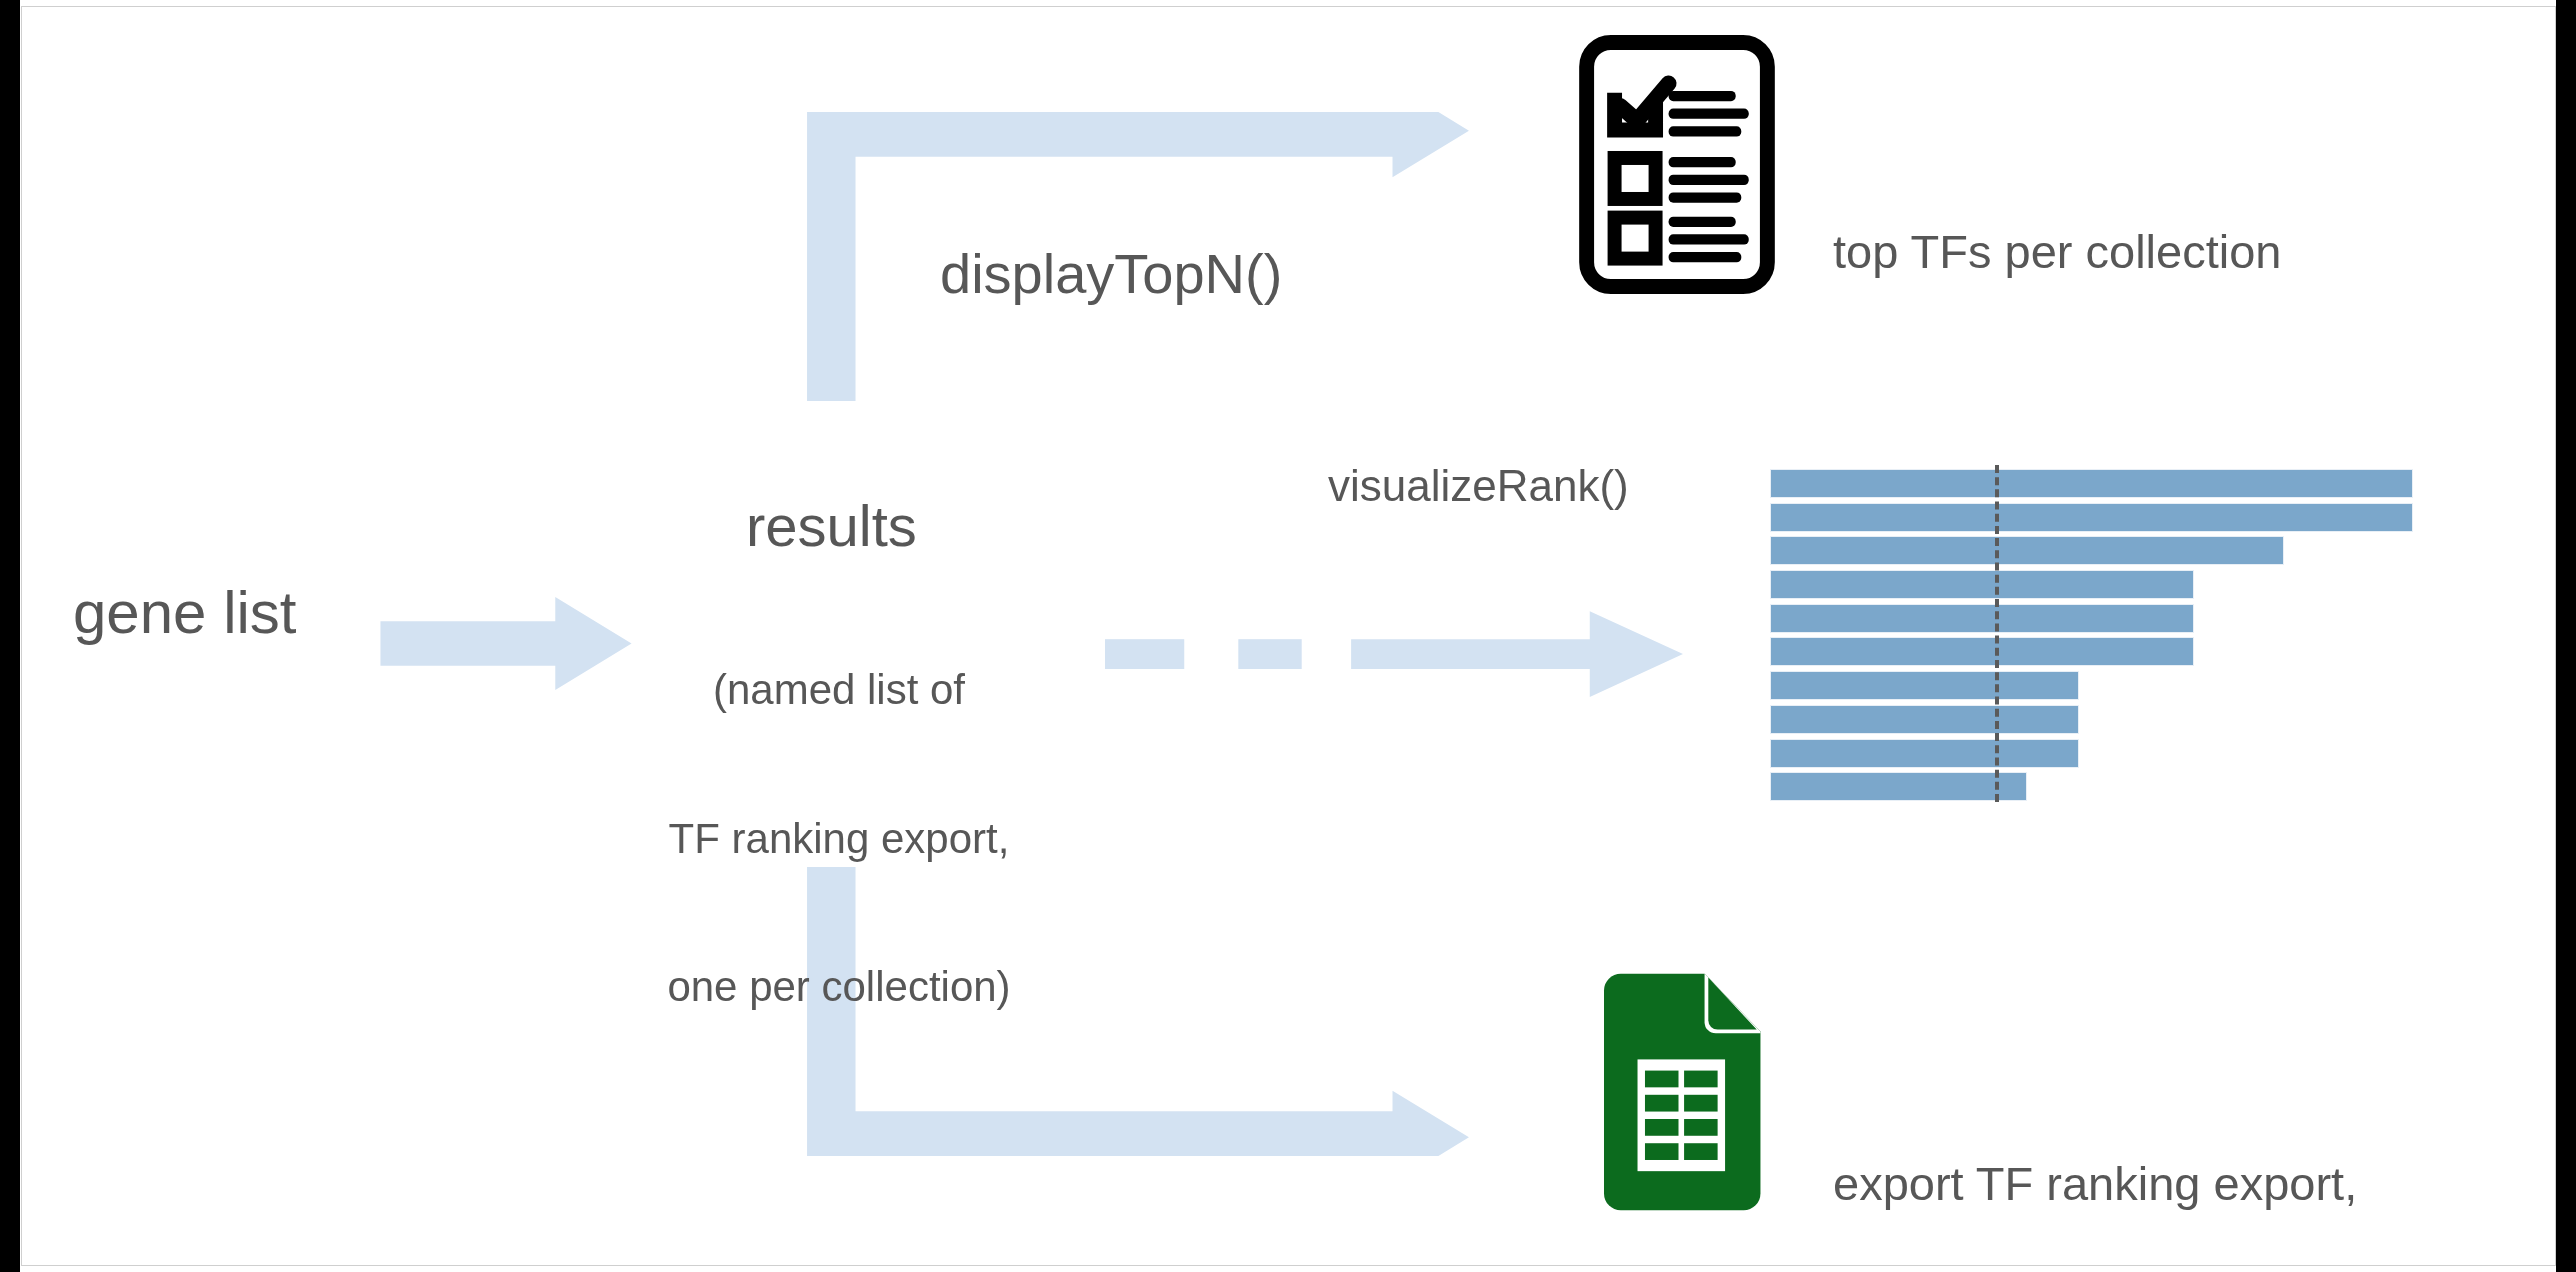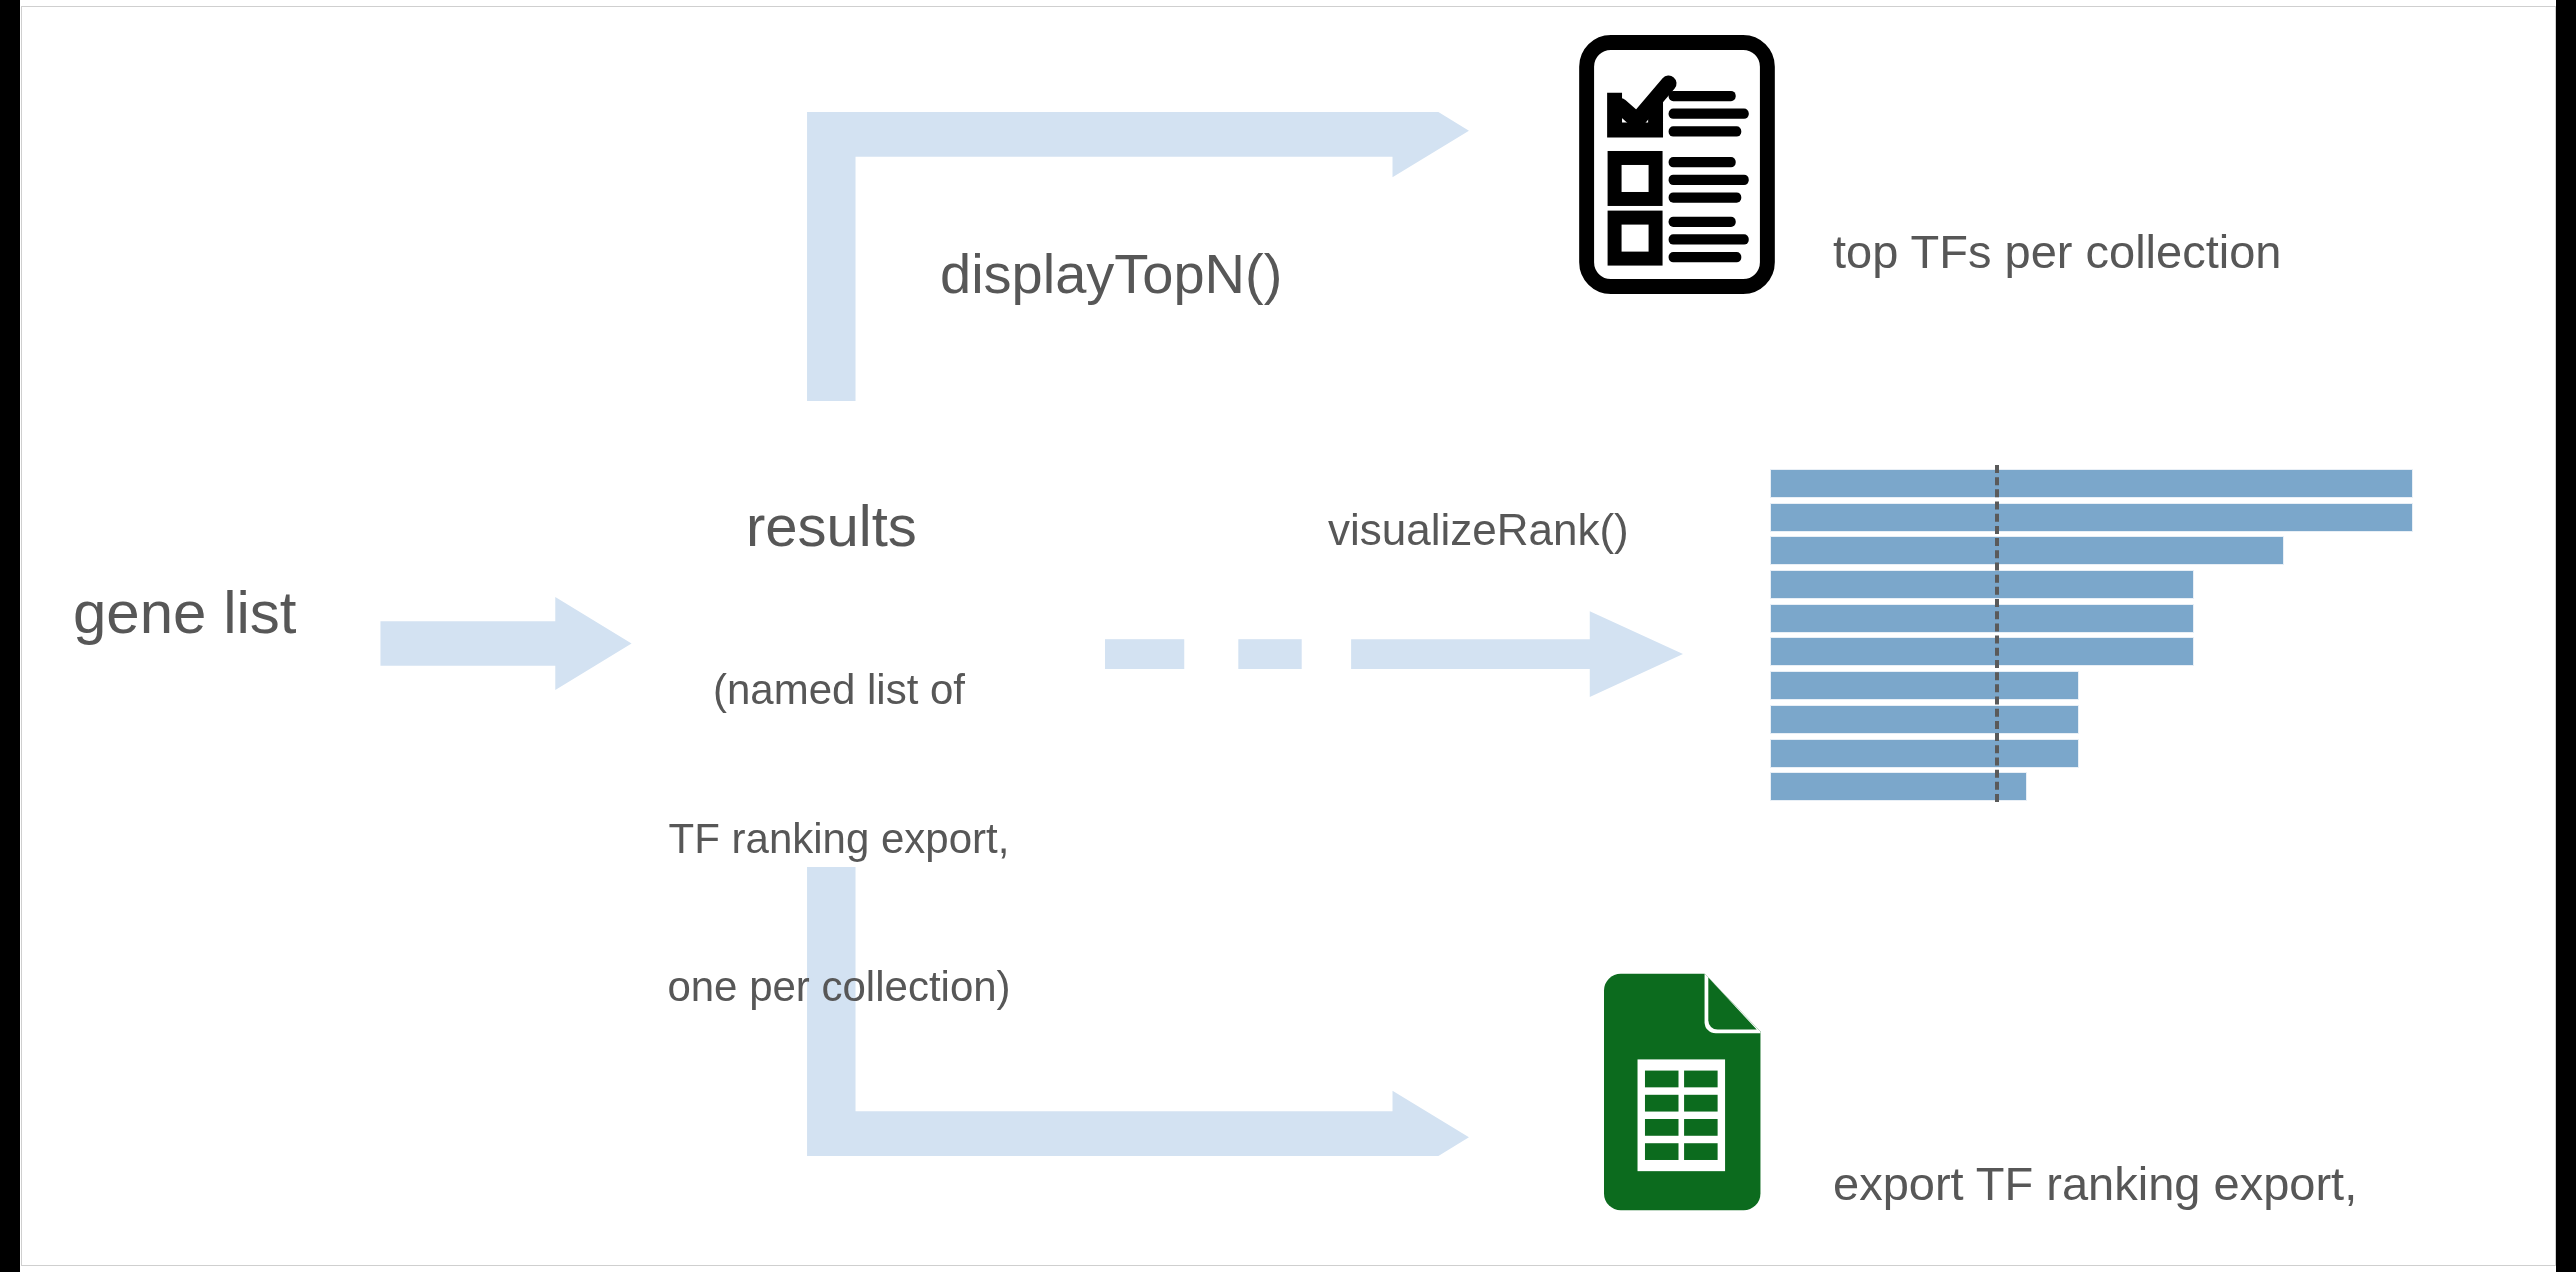--- a/index.html
+++ b/index.html
@@ -46,21 +46,21 @@
     line-height: 1.18;
   }
 
   
   .t-gene     { left: 73px;  top: 578px;  font-size: 60px; }
   .t-query    { left: 328px; top: 492px;  font-size: 43px; }
   .t-results  { left: 746px; top: 492px;  font-size: 58px; }
   .t-resdesc  { left: 643px; top: 566px;  font-size: 42px; text-align: center; width: 392px; }
   .t-display  { left: 940px; top: 241px; font-size: 56px; }
   .t-extract  { left: 964px; top: 945px; font-size: 44px; }
-  .t-visual   { left: 1328px; top: 504px; font-size: 44px; }
+  .t-visual   { left: 1328px; top: 460px; font-size: 44px; }
   .t-quick    { left: 1833px; top: 99px; font-size: 47px; line-height: 1.30; }
   .t-export   { left: 1833px; top: 1031px; font-size: 47px; line-height: 1.30; }
 
   
   .arrow-svg { position: absolute; }
 
   
   #bar-chart {
     position: absolute;
     left: 1770px;

